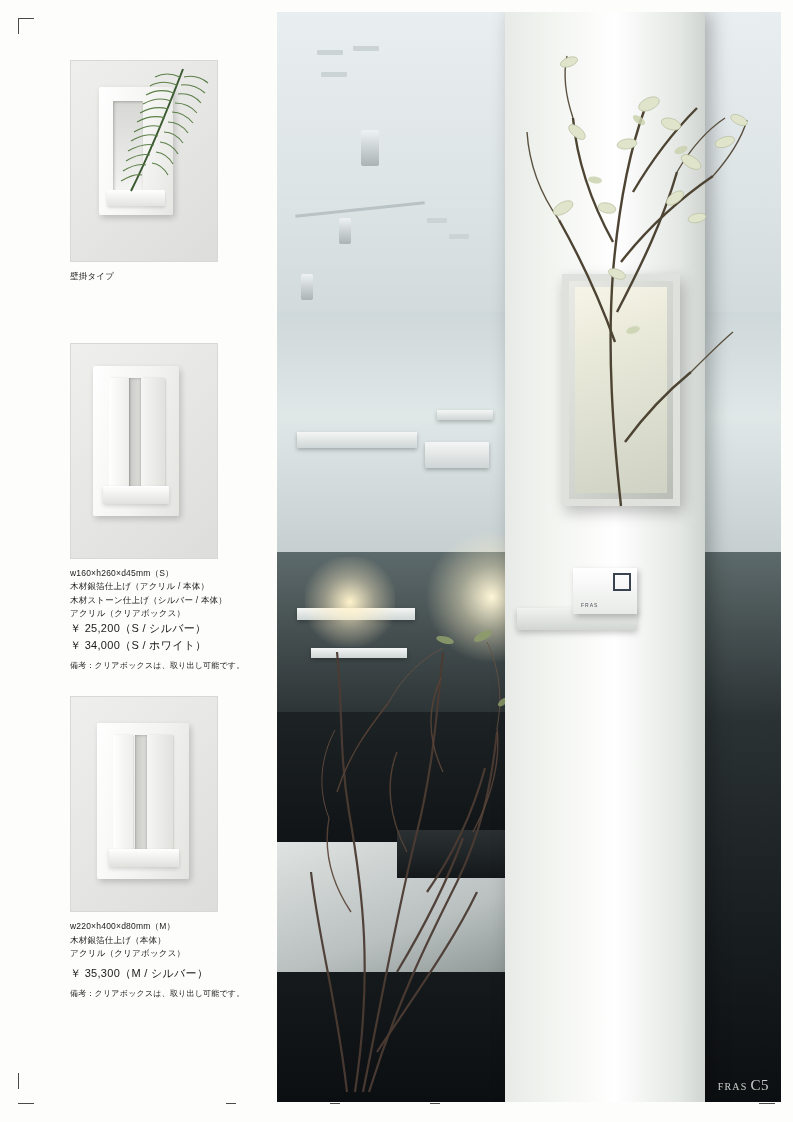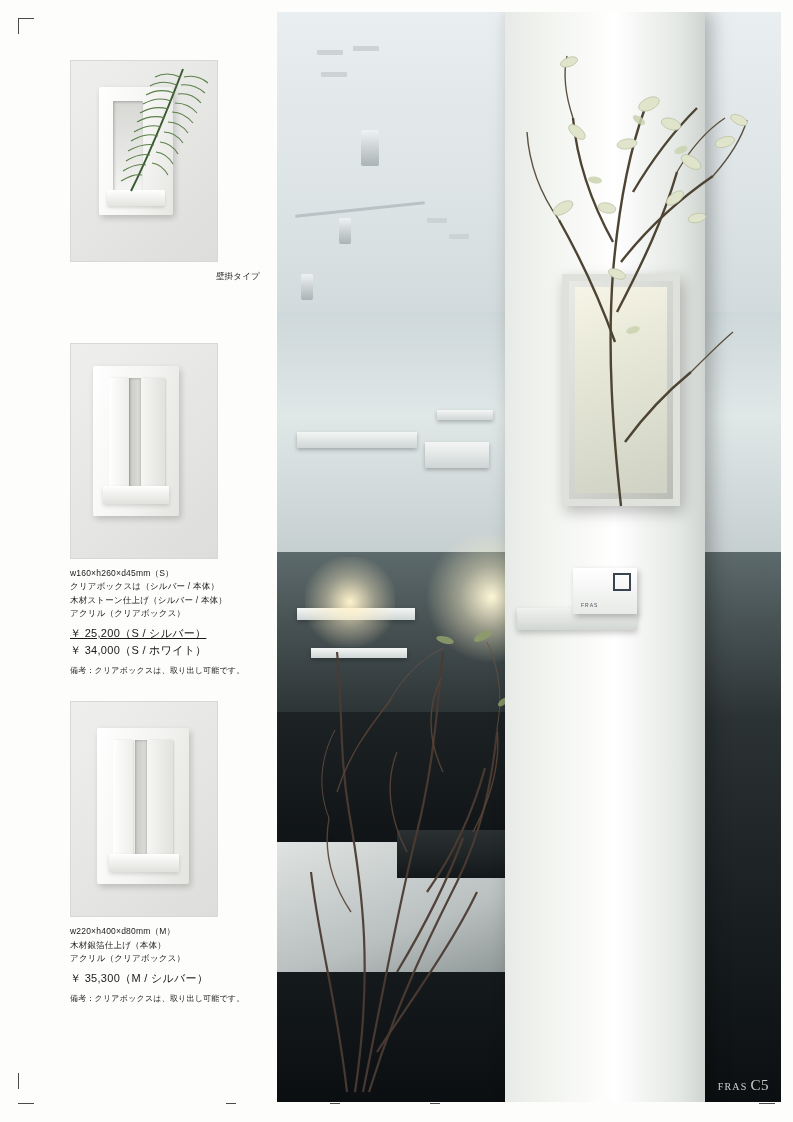--- a/index.html
+++ b/index.html
@@ -308,21 +308,21 @@
   <div class="crop h" style="left:18px; bottom:18px;"></div>
   <div class="crop v" style="left:18px; bottom:33px;"></div>
   <div class="crop h" style="right:18px; bottom:18px;"></div>
   <div class="crop v" style="right:18px; bottom:33px;"></div>
   <div class="crop h" style="left:226px; bottom:18px; width:10px;"></div>
   <div class="crop h" style="left:330px; bottom:18px; width:10px;"></div>
   <div class="crop h" style="left:430px; bottom:18px; width:10px;"></div>
 
   <div class="left-col">
 
-    <div class="product-block" style="margin-bottom:20px;text-align:right;">
+    <div class="product-block" style="margin-bottom:20px;">
       <div class="swatch">
         <div class="vase vase-plate">
           <div class="vase-slot"></div>
           <div class="vase-lip"></div>
         </div>
         <svg class="leaf-svg" width="130" height="190" viewBox="0 0 130 190">
           <path d="M96 6 C80 48 62 92 44 128" stroke="#3c5a32" stroke-width="2" fill="none"></path>
           <g stroke="#547a3f" stroke-width="1.1" fill="none" opacity="0.95">
             <path d="M93 14 C84 10 76 10 68 14"></path>
               <path d="M90 22 C80 18 72 18 63 23"></path>
@@ -358,24 +358,24 @@
       <div class="swatch tall">
         <div class="vase vase-plate2">
           <div class="gap-shadow"></div>
           <div class="fin-left"></div>
           <div class="fin-right"></div>
           <div class="base-shelf"></div>
         </div>
       </div>
       <div class="caption">
         <div class="line spec-line">w160×h260×d45mm（S）</div>
-        <div class="line spec-line">クリアボックスは（シルバー / 本体）</div>
+        <div class="line spec-line">木材銀箔仕上げ（アクリル / 本体）</div>
         <div class="line spec-line">木材ストーン仕上げ（シルバー / 本体）</div>
         <div class="line spec-line">アクリル（クリアボックス）</div>
-        <div class="line price" style="margin-top:5px;text-decoration:underline;">￥ 25,200（S / シルバー）</div>
+        <div class="line price" style="">￥ 25,200（S / シルバー）</div>
         <div class="line price">￥ 34,000（S / ホワイト）</div>
         <div class="line note">備考：クリアボックスは、取り出し可能です。</div>
       </div>
     </div>
 
     <div class="product-block" style="margin-top:22px;">
       <div class="swatch tall">
         <div class="vase vase-plate2" style="left:26px; top:26px; width:92px; height:156px;">
           <div class="gap-shadow" style="left:38px; height:122px;"></div>
           <div class="fin-left" style="left:16px; height:122px;"></div>

